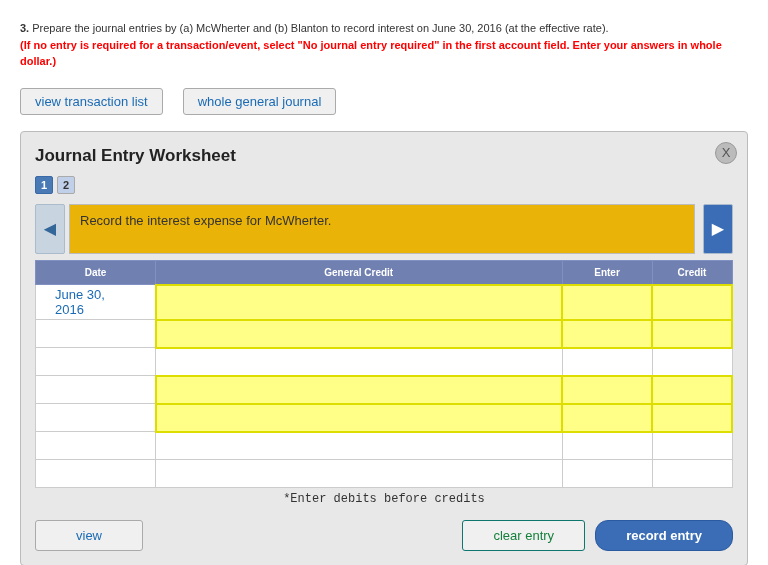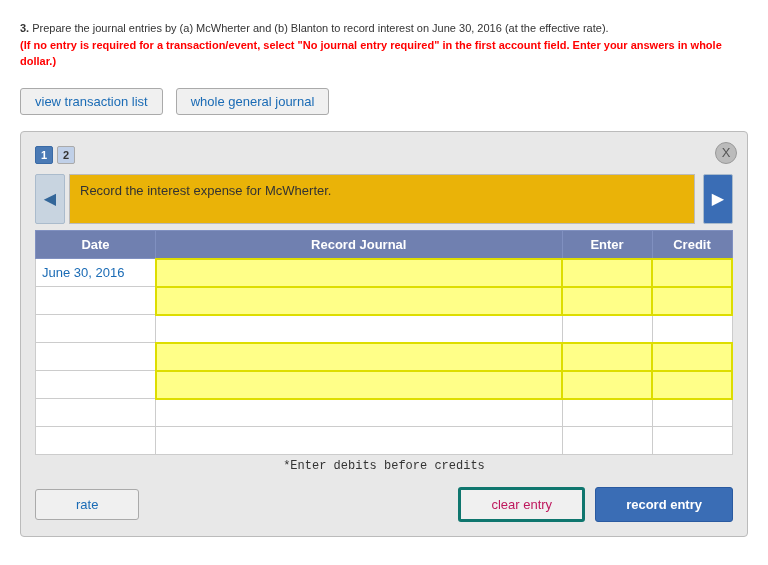--- a/index.html
+++ b/index.html
@@ -21,21 +21,21 @@
     .instruction-block .step-num {
       font-weight: bold;
     }
     .instruction-block .red-text {
       color: red;
       font-weight: bold;
     }
 
     .btn-row {
       display: flex;
-      gap: 13px;
+      gap: 20px;
       margin-bottom: 16px;
     }
     .btn-outline {
       border: 1px solid #aaa;
       background: #f0f0f0;
       color: #1a6bb5;
       padding: 5px 14px;
       font-size: 13px;
       cursor: pointer;
       border-radius: 3px;
@@ -137,32 +137,32 @@
     .journal-table {
       width: 100%;
       border-collapse: collapse;
       margin-bottom: 4px;
     }
     .journal-table th {
       background: #7080b0;
       color: white;
       text-align: center;
       padding: 6px 8px;
-      font-size: 13px;
+      font-size: 10px;
       border: 1px solid #8090c0;
     }
     .journal-table th.date-col { width: 120px; }
     .journal-table th.journal-col { }
     .journal-table th.debit-col { width: 90px; }
     .journal-table th.credit-col { width: 80px; }
 
     .journal-table td {
       border: 1px solid #ccc;
       height: 28px;
-      padding: 2px 6px;
+      padding: 2px 19px;
       background: white;
     }
     .journal-table td.yellow-cell {
       background: #ffff88;
       border: 2px solid #dddd00;
     }
     .journal-table td.date-cell {
       color: #1a6bb5;
       font-size: 13px;
       text-align: left;
@@ -190,37 +190,37 @@
       font-size: 13px;
       cursor: pointer;
       border-radius: 3px;
     }
 
     .btn-group-right {
       display: flex;
       gap: 10px;
     }
     .btn-clear {
-      border: 3px solid #0f766e;
+      border: 1px solid #0f766e;
       background: #f0f0f0;
-      color: #be185d;
+      color: #15803d;
       padding: 7px 30px;
       font-size: 13px;
       cursor: pointer;
       border-radius: 3px;
     }
 
     .btn-record {
       border: 1px solid #2a5aa0;
       background: #3a6db5;
       color: white;
       padding: 0 30px;
       font-size: 13px;
       cursor: pointer;
-      border-radius: 3px;
+      border-radius: 13px;
       font-weight: bold;
     }
   </style>
 </head>
 <body>
 
 <div class="instruction-block">
   <span class="step-num">3.</span>
   <span>Prepare the journal entries by (a) McWherter and (b) Blanton to record interest on June 30, 2016 (at the effective rate).</span>
   <br>
@@ -228,37 +228,38 @@
 </div>
 
 <div class="btn-row">
   <button class="btn-outline">view transaction list</button>
   <button class="btn-outline">whole general journal</button>
 </div>
 
 <div class="worksheet-panel">
   <div class="close-btn">X</div>
 
+  <div class="worksheet-title">Journal Entry Worksheet</div>
 
   <div class="tab-indicators">
     <div class="tab-box active">1</div>
     <div class="tab-box">2</div>
   </div>
 
   <div class="nav-area">
     <div class="nav-arrow left">◀</div>
     <div class="description-box">Record the interest expense for McWherter.</div>
     <div class="nav-arrow right">▶</div>
   </div>
 
   <table class="journal-table">
     <thead>
       <tr>
         <th class="date-col">Date</th>
-        <th class="journal-col">Record Journal</th>
+        <th class="journal-col">General Credit</th>
         <th class="debit-col">Enter</th>
         <th class="credit-col">Credit</th>
       </tr>
     </thead>
     <tbody>
       <tr>
         <td class="date-cell">June 30, 2016</td>
         <td class="yellow-cell"><input style="width: 100%; border: none; background: transparent; outline: none;"></td>
         <td class="yellow-cell"><input style="width: 100%; border: none; background: transparent; outline: none;"></td>
         <td class="yellow-cell"><input style="width: 100%; border: none; background: transparent; outline: none;"></td>
@@ -298,19 +299,19 @@
         <td><input style="width: 100%; border: none; background: transparent; outline: none;"></td>
         <td><input style="width: 100%; border: none; background: transparent; outline: none;"></td>
         <td><input style="width: 100%; border: none; background: transparent; outline: none;"></td>
       </tr>
     </tbody>
   </table>
 
   <div class="enter-note">*Enter debits before credits</div>
 
   <div class="bottom-buttons">
-    <button class="btn-done">rate</button>
+    <button class="btn-done">view</button>
     <div class="btn-group-right">
       <button class="btn-clear">clear entry</button>
       <button class="btn-record">record entry</button>
     </div>
   </div>
 </div>
 
 </body></html>

